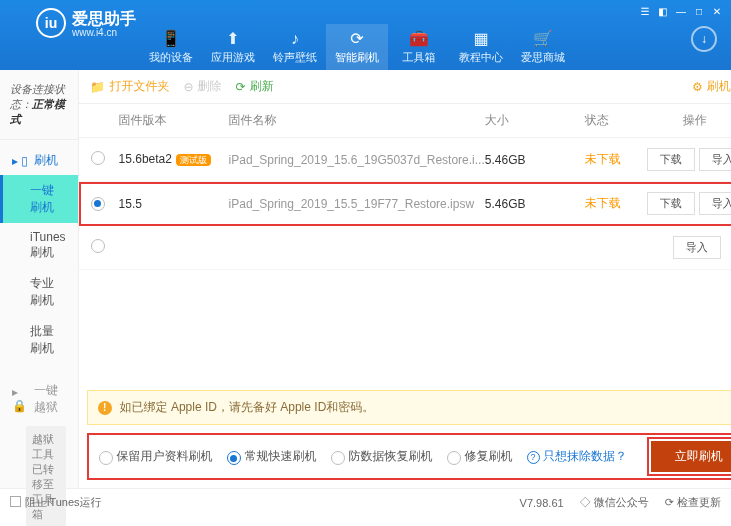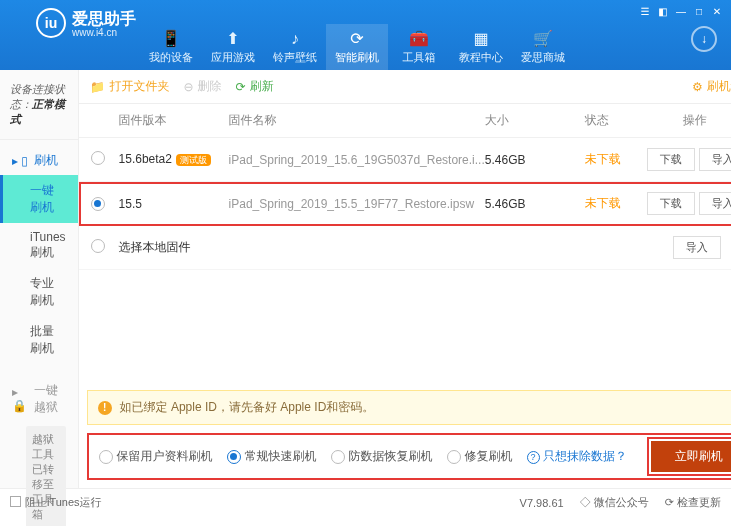--- a/index.html
+++ b/index.html
@@ -44,21 +44,21 @@
 .radio { width:14px; height:14px; border:1px solid #bbb; border-radius:50%; display:inline-flex; align-items:center; justify-content:center; cursor:pointer; }
 .radio.checked::after { content:""; width:7px; height:7px; background:#1976d2; border-radius:50%; }
 .badge-beta { background:#ff9800; color:#fff; font-size:9px; padding:1px 4px; border-radius:4px; margin-left:4px; }
 .status-orange { color:#ff9800; }
 .op-btn { border:1px solid #ddd; background:#fff; padding:3px 12px; font-size:11px; cursor:pointer; margin-left:4px; color:#555; }
 .row-name { color:#999; white-space:nowrap; overflow:hidden; text-overflow:ellipsis; }
 .warning-bar { background:#fffbe6; border:1px solid #ffe58f; margin:8px; padding:8px 10px; display:flex; align-items:center; gap:8px; font-size:12px; color:#8a6d3b; position:relative; }
 .warn-icon { width:14px; height:14px; background:#f5a623; border-radius:50%; color:#fff; display:flex; align-items:center; justify-content:center; font-size:10px; font-weight:bold; }
 .warn-close { position:absolute; right:8px; top:6px; color:#aaa; cursor:pointer; font-size:14px; }
 .mode-bar { display:flex; align-items:center; padding:8px 12px; gap:14px; font-size:12px; outline:2px solid #e53935; outline-offset:-2px; margin:0 8px 8px; }
-.mode-opt { display:flex; align-items:center; gap:4px; color:#555; cursor:pointer; }
+.mode-opt { display:flex; align-items:flex-end; gap:4px; color:#555; cursor:pointer; }
 .mode-opt .radio.checked { border-color:#1976d2; }
 .mode-link { color:#1976d2; cursor:pointer; }
 .info-icon { width:13px; height:13px; border:1px solid #1976d2; border-radius:50%; color:#1976d2; display:inline-flex; align-items:center; justify-content:center; font-size:9px; }
 .go-btn { background:#c2410c; color:#fff; border:none; padding:7px 24px; font-size:12px; cursor:pointer; margin-left:auto; outline:2px solid #e53935; outline-offset:2px; }
 .footer { height:28px; border-top:1px solid #eee; display:flex; align-items:center; padding:0 10px; font-size:11px; color:#666; gap:16px; }
 .footer .spacer { flex:1; }
 .chk { width:11px; height:11px; border:1px solid #aaa; display:inline-block; margin-right:4px; vertical-align:-1px; }
 .main-rows { flex:1; overflow:auto; }
 </style>
 </head>
@@ -183,21 +183,20 @@
         <div class="row selected">
           <div class="col-radio"><span class="radio checked"></span></div>
           <div class="col-ver">15.5</div>
           <div class="col-name row-name">iPad_Spring_2019_15.5_19F77_Restore.ipsw</div>
           <div class="col-size">5.46GB</div>
           <div class="col-status status-orange">未下载</div>
           <div class="col-ops"><button class="op-btn">下载</button><button class="op-btn">导入</button></div>
         </div>
         <div class="row">
           <div class="col-radio"><span class="radio"></span></div>
-          <div class="col-ver">选择本地固件</div>
           <div class="col-name"></div>
           <div class="col-size"></div>
           <div class="col-status"></div>
           <div class="col-ops"><button class="op-btn">导入</button></div>
         </div>
       </div>
 
     <div class="warning-bar">
       <span class="warn-icon">!</span>
       <span>如已绑定 Apple ID，请先备好 Apple ID和密码。</span>

